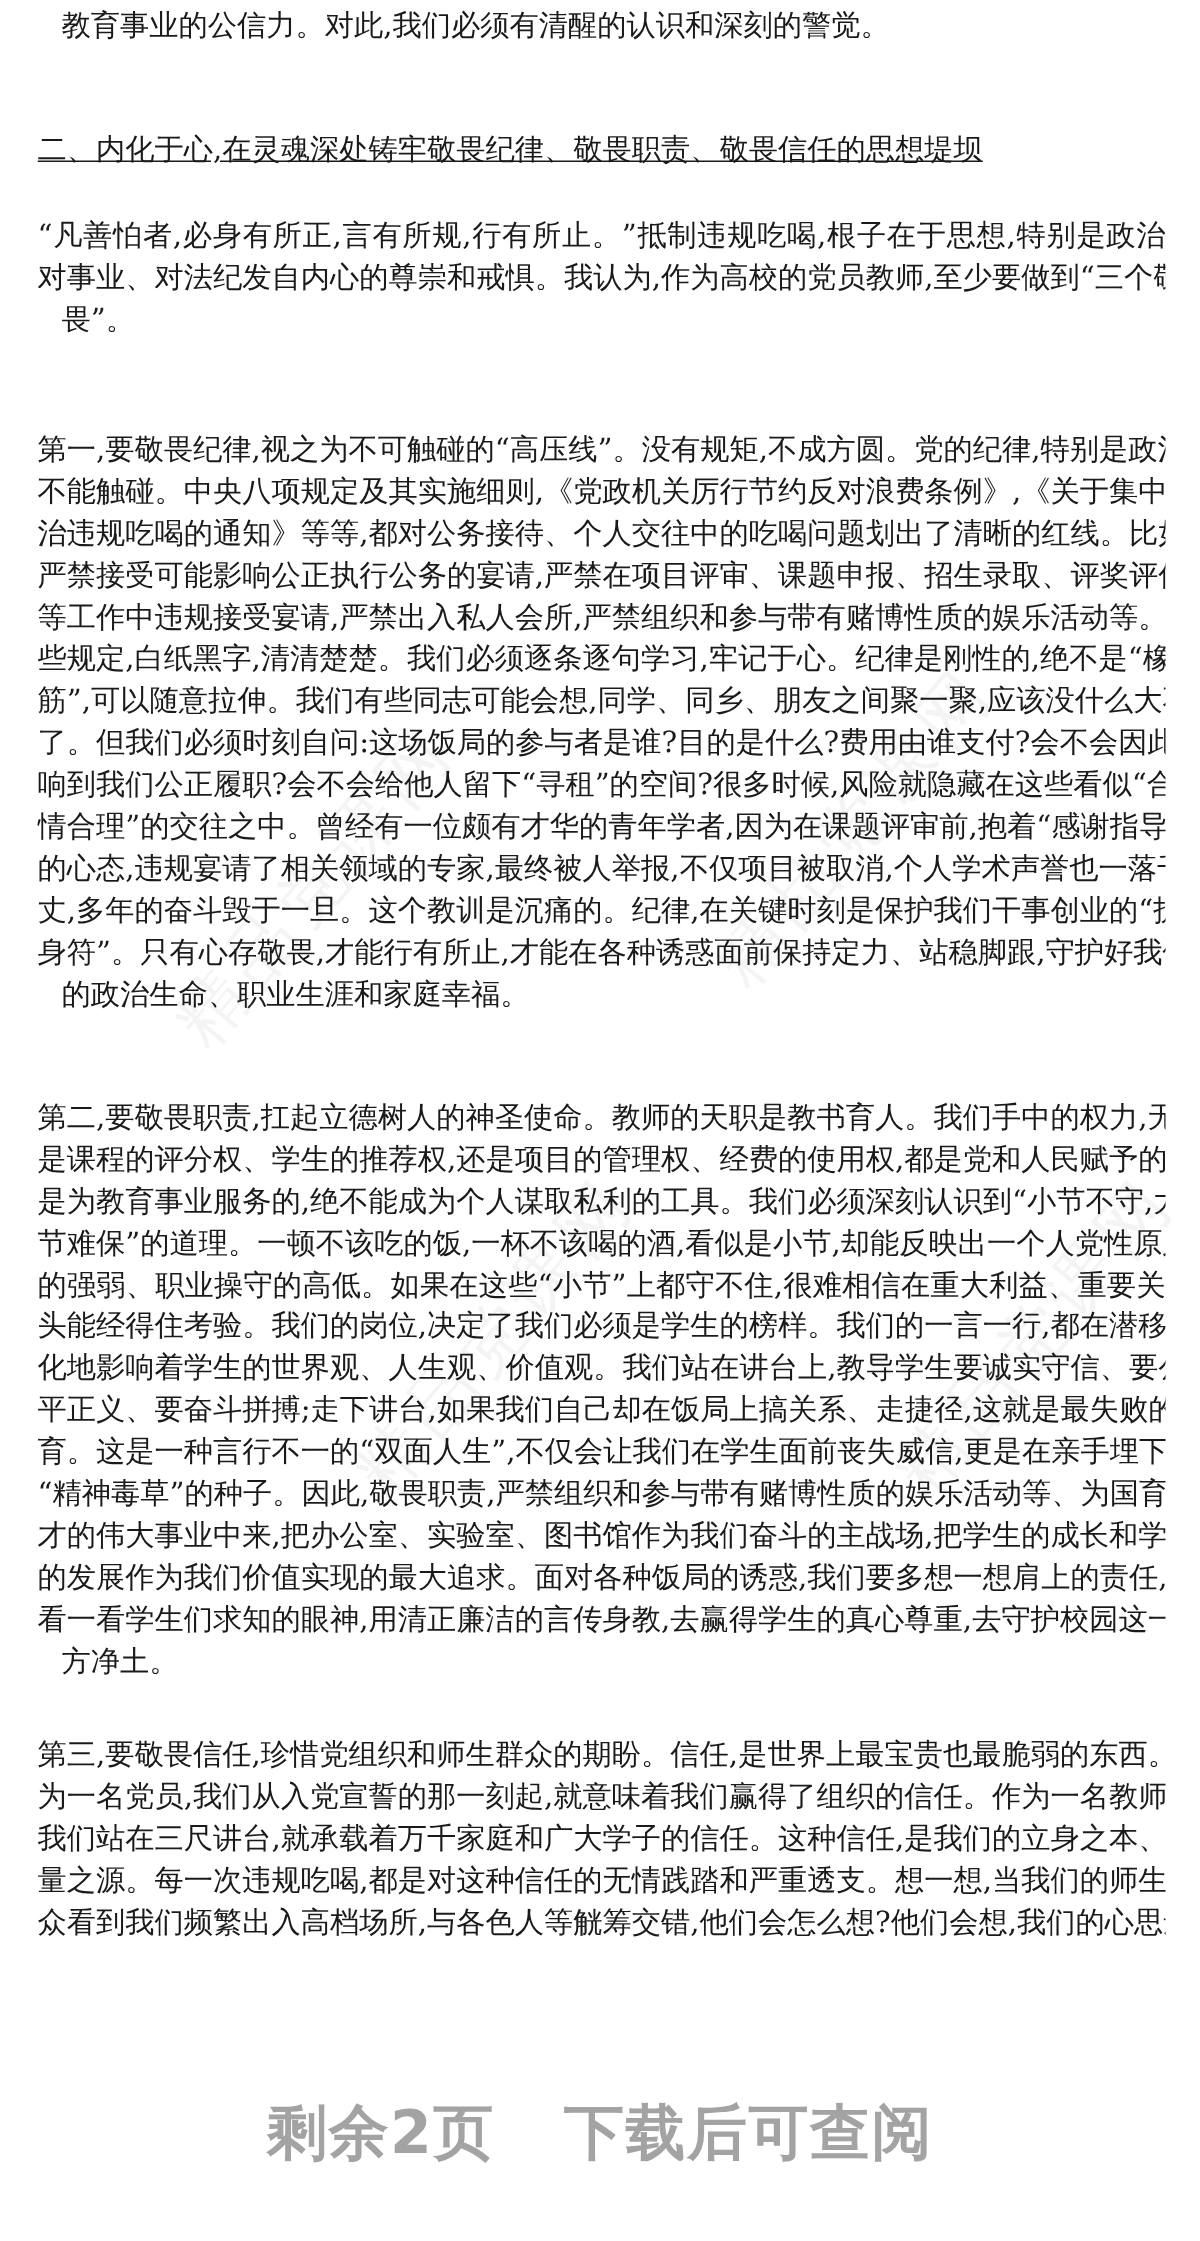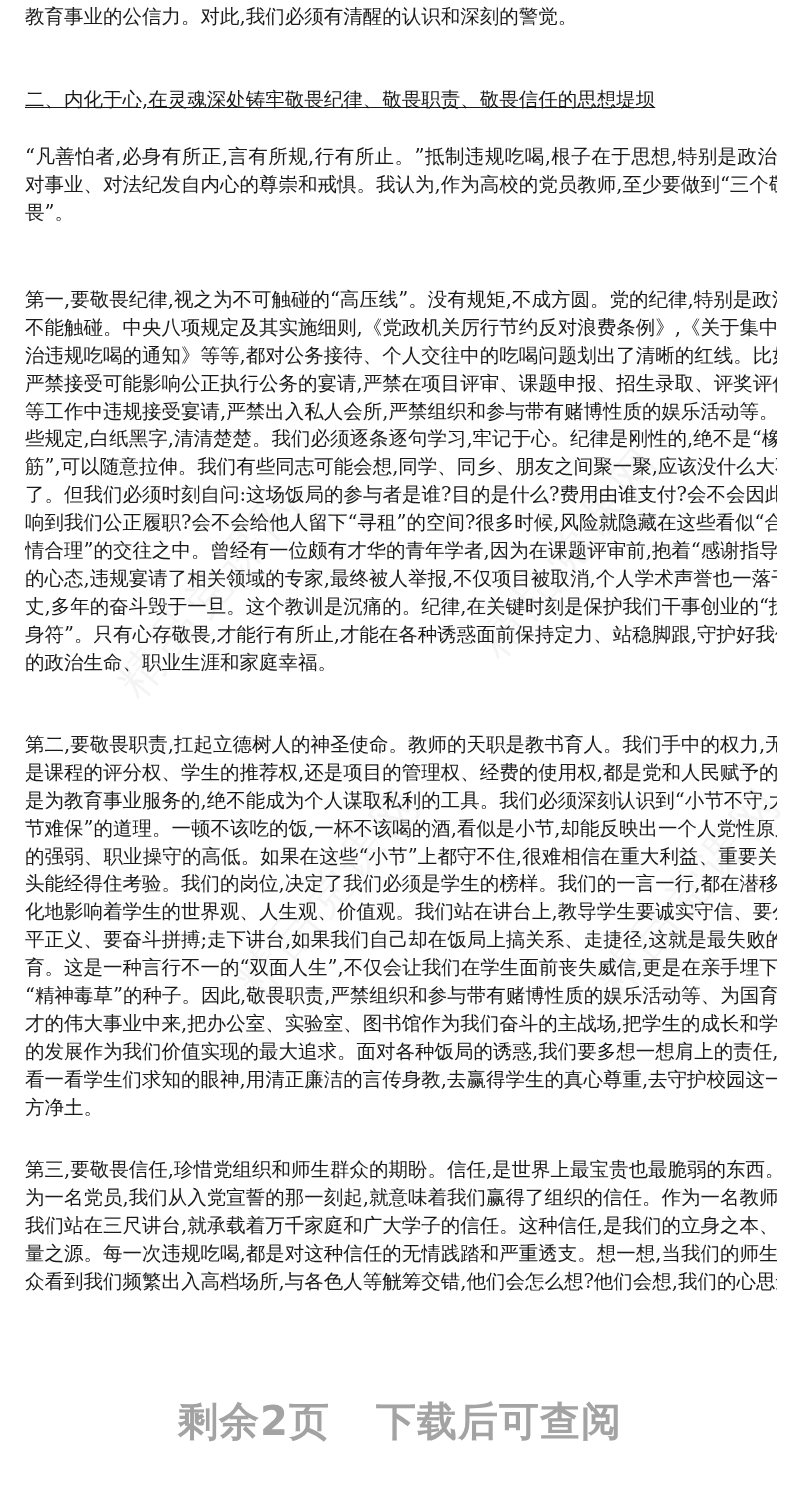--- a/index.html
+++ b/index.html
@@ -41,20 +41,21 @@
   .line {
     display: block;
     height: 27.9px;
     white-space: nowrap;
     text-align-last: justify;
     text-align: justify;
     overflow: hidden;
   }
   .line.last {
     text-align-last: left;
+    margin-left: 16px;
   }
   .heading .line {
     text-align-last: left;
     text-decoration: underline;
   }
   .banner {
     position: absolute;
     left: 0;
     width: 800px;
     top: 1394px;

